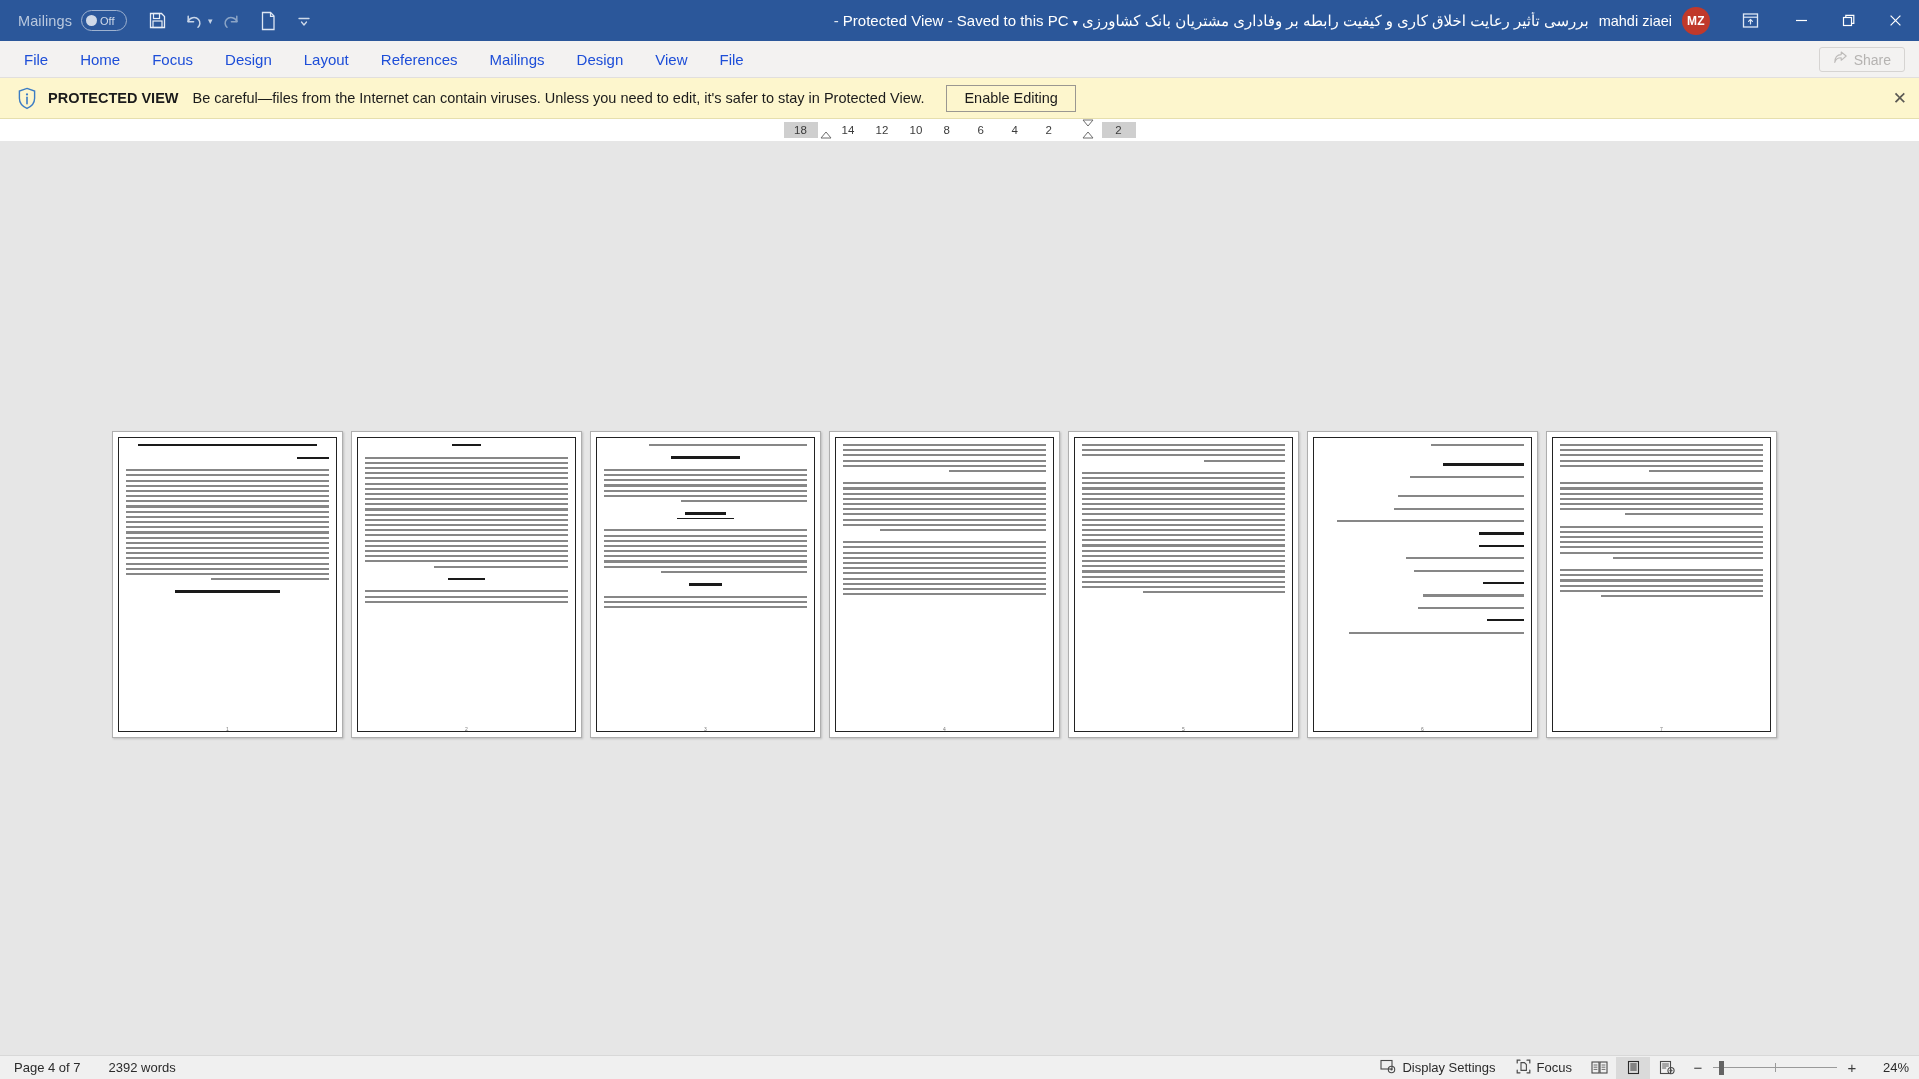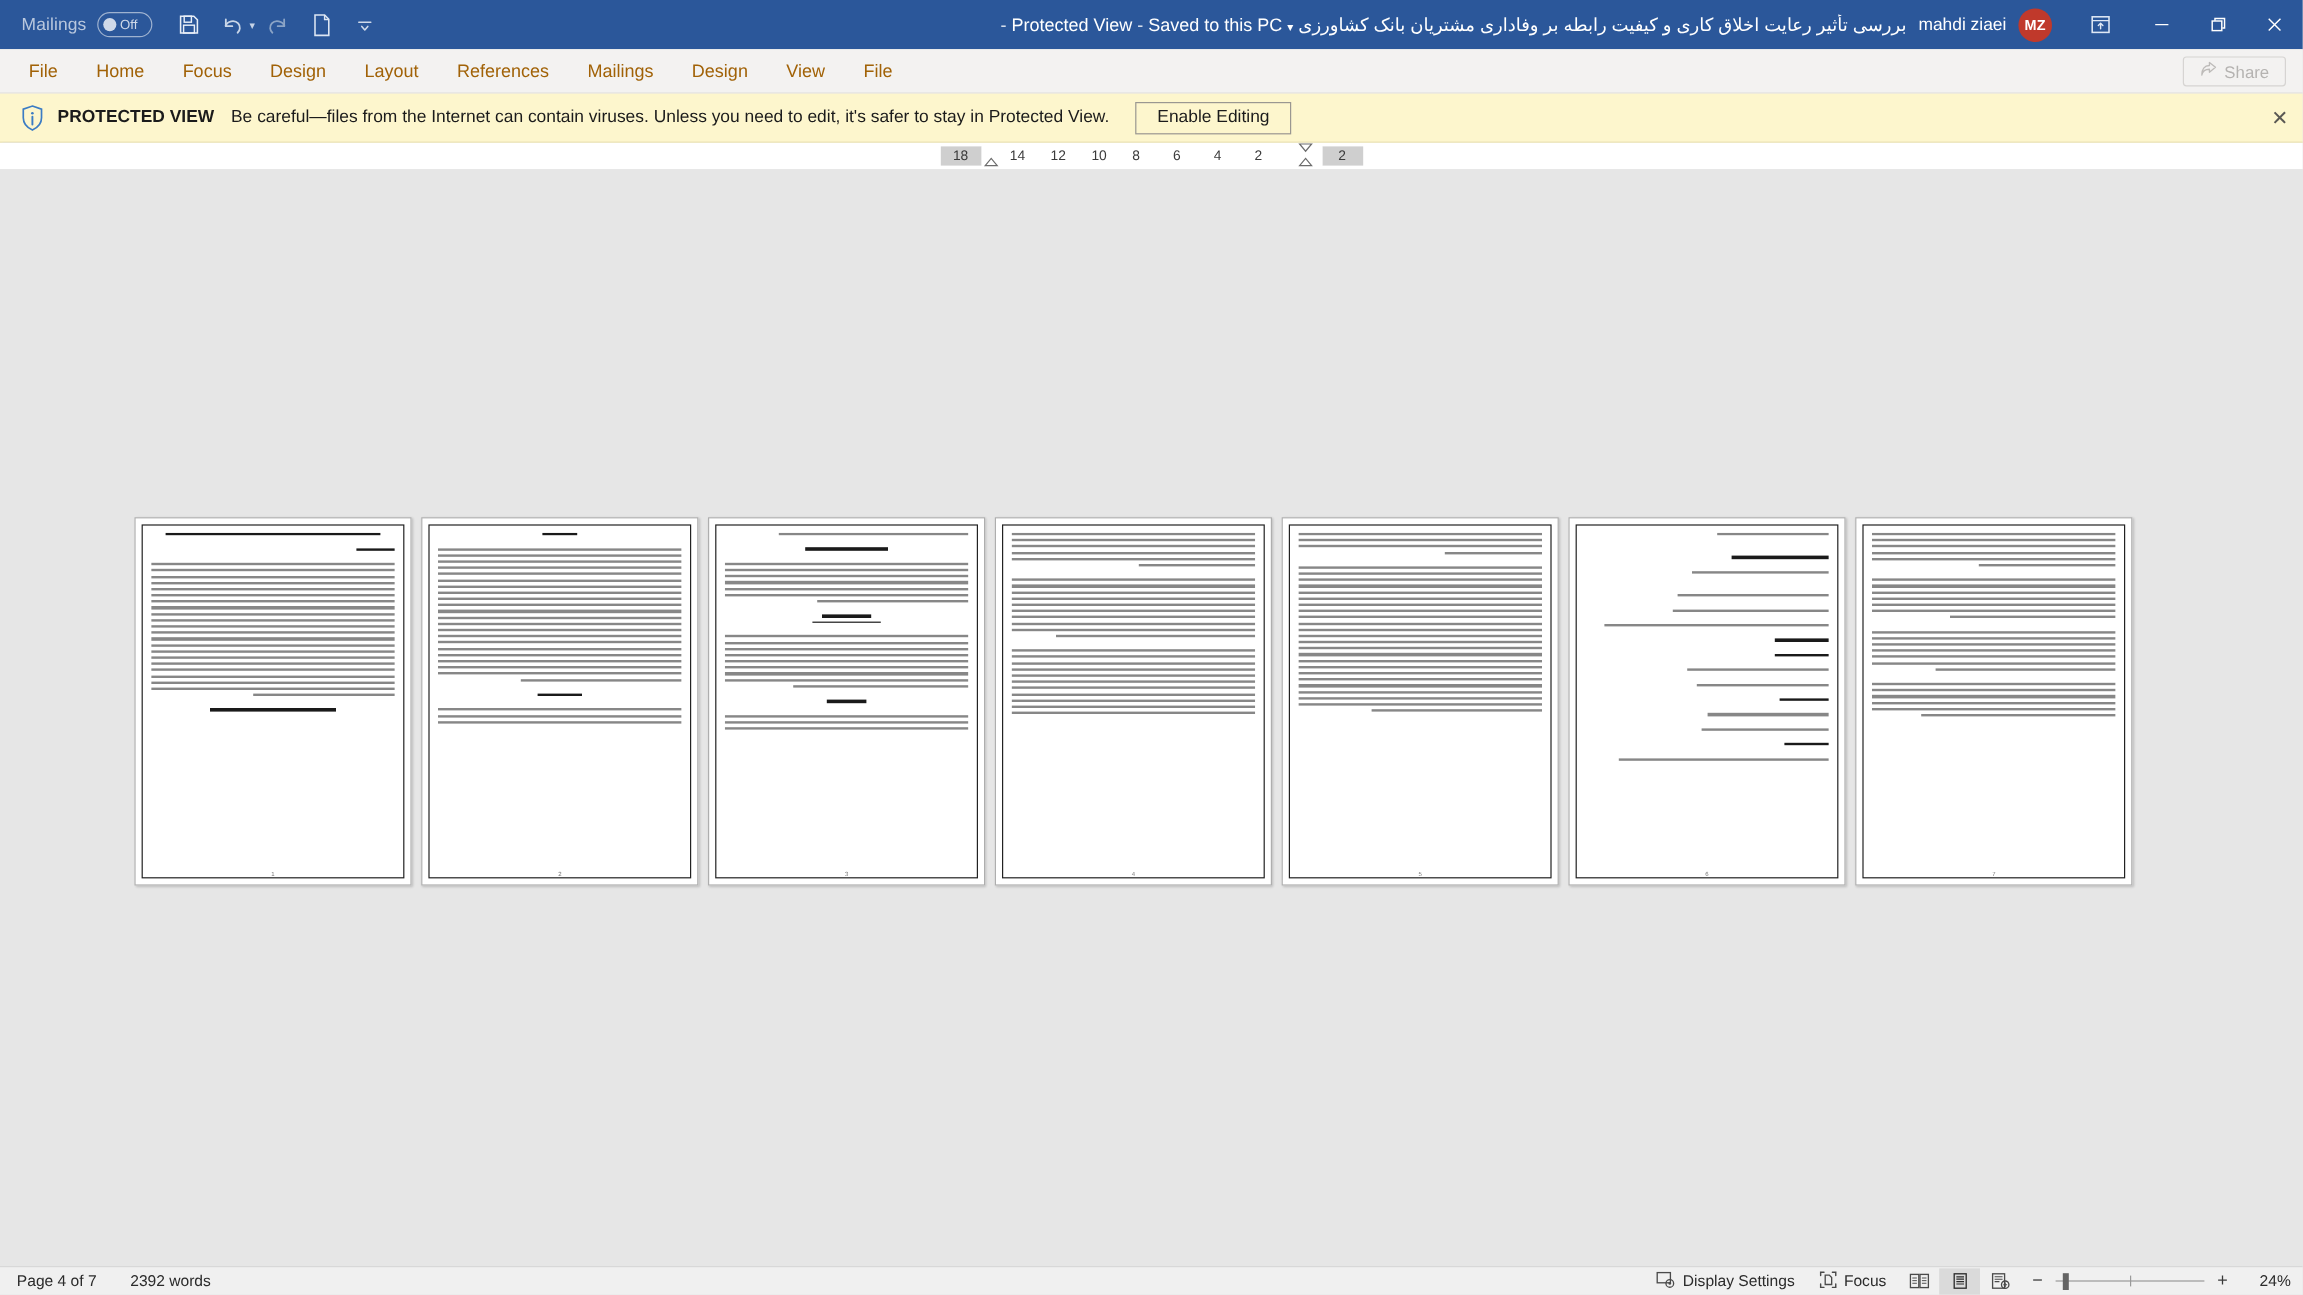--- a/index.html
+++ b/index.html
@@ -95,21 +95,21 @@
 
   
   .ribbon {
     position: absolute; top: 41px; left: 0;
     width: 1919px; height: 37px;
     background: #f3f2f1;
     border-bottom: 1px solid #e1dfdd;
     display: flex; align-items: center;
   }
   .rtab {
-    font-size: 15px; color: #a16207;
+    font-size: 15px; color: #1d4ed8;
     padding: 0 16px; height: 37px;
     display: flex; align-items: center;
     white-space: nowrap;
   }
   .rtab:first-child { margin-left: 8px; }
   .share-btn {
     position: absolute; right: 14px; top: 6px;
     height: 25px; padding: 0 13px;
     display: flex; align-items: center; gap: 6px;
     border: 1px solid #d6d4d2; border-radius: 3px;

